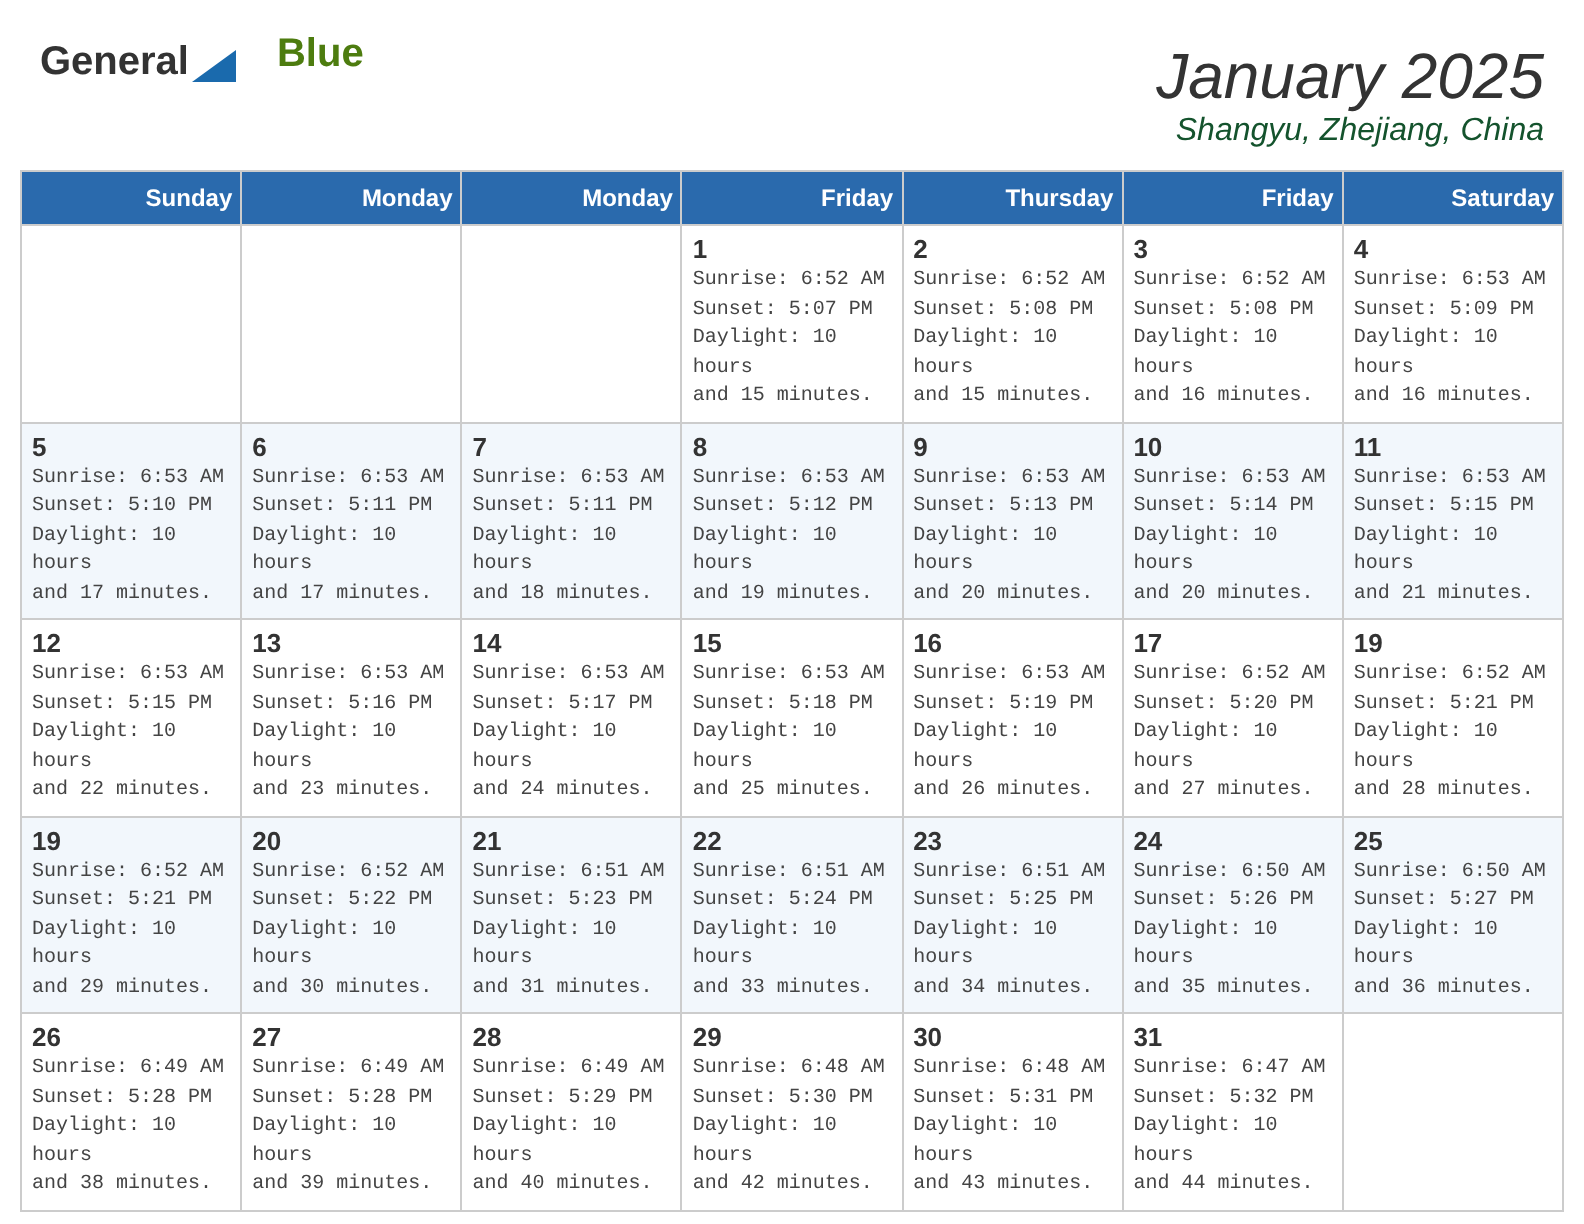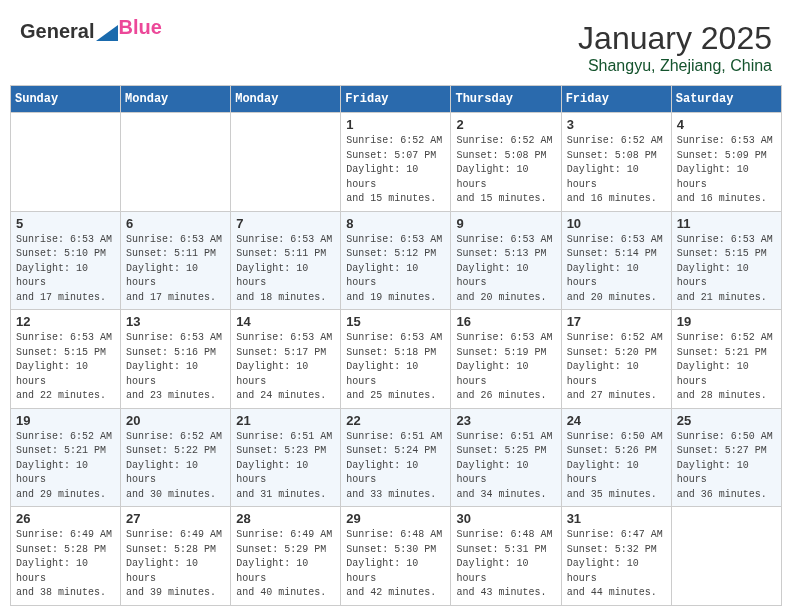--- a/index.html
+++ b/index.html
@@ -20,43 +20,43 @@
       display: flex;
       flex-direction: row;
       align-items: flex-start;
     }
     .logo-text {
       display: flex;
       align-items: center;
     }
     .title-block {
       text-align: right;
+      font-style: italic;
     }
     .month-title {
       font-size: 32px;
       color: #333;
       font-weight: normal;
     }
     .location {
       font-size: 16px;
       color: #14532d;
     }
     .calendar {
       width: 100%;
       border-collapse: collapse;
       margin-top: 5px;
     }
     .calendar th {
       background: #2a6aad;
       color: #fff;
       font-size: 12px;
       padding: 6px 4px;
-      text-align: left;
+      text-align: right;
       border: 1px solid #ccc;
-      font-family: Liberation Mono, monospace;
     }
     .calendar td {
       border: 1px solid #ccc;
       vertical-align: top;
       padding: 4px 5px;
       font-size: 10.5px;
       color: #333;
       height: 88px;
       width: 113px;
     }
@@ -89,21 +89,21 @@
 <body>
 
 <div class="header">
   <div class="logo">
     <div class="logo-text">
       <span style="font-size:20px;font-weight:bold;color:#333;">General</span>
       <svg width="22" height="16" viewBox="0 0 22 16" style="margin-left:2px;margin-top:2px;">
         <polygon points="0,16 22,0 22,16" fill="#1a6aad"></polygon>
       </svg>
     </div>
-    <span style="font-size:20px;font-weight:bold;color:#ec4899;margin-top:-4px;">Blue</span>
+    <span style="font-size:20px;font-weight:bold;color:#4d7c0f;margin-top:-4px;margin-left:20px;">Blue</span>
   </div>
   <div class="title-block">
     <div class="month-title">January 2025</div>
     <div class="location">Shangyu, Zhejiang, China</div>
   </div>
 </div>
 
 <table class="calendar">
   <thead>
     <tr>

